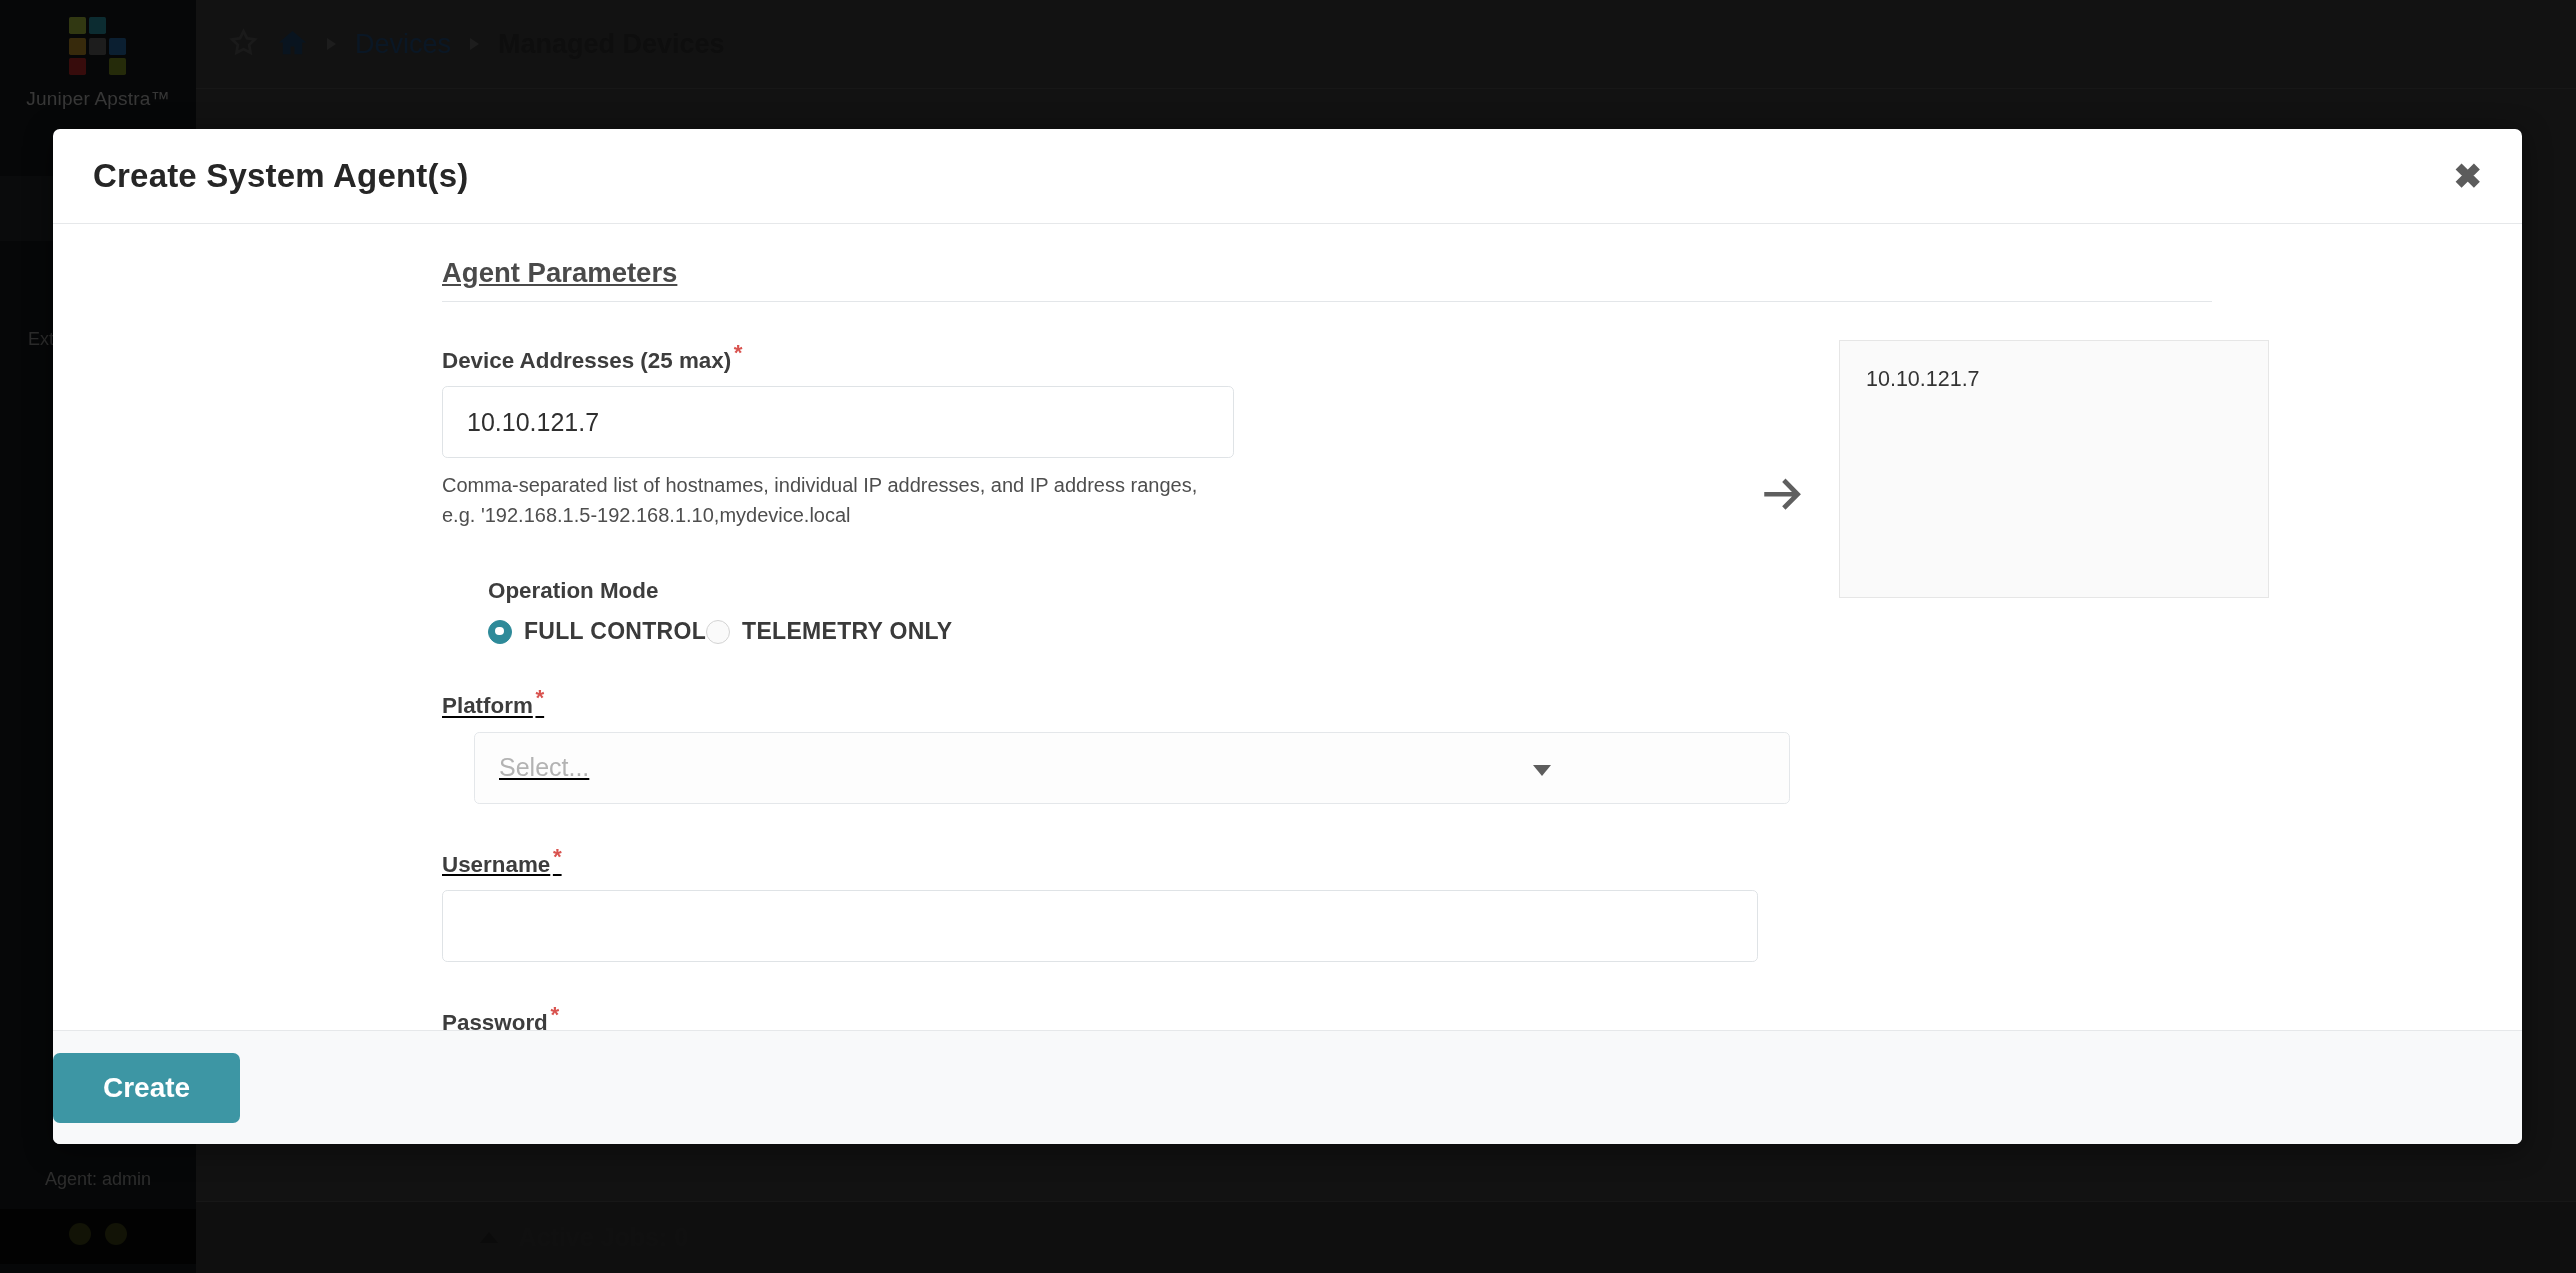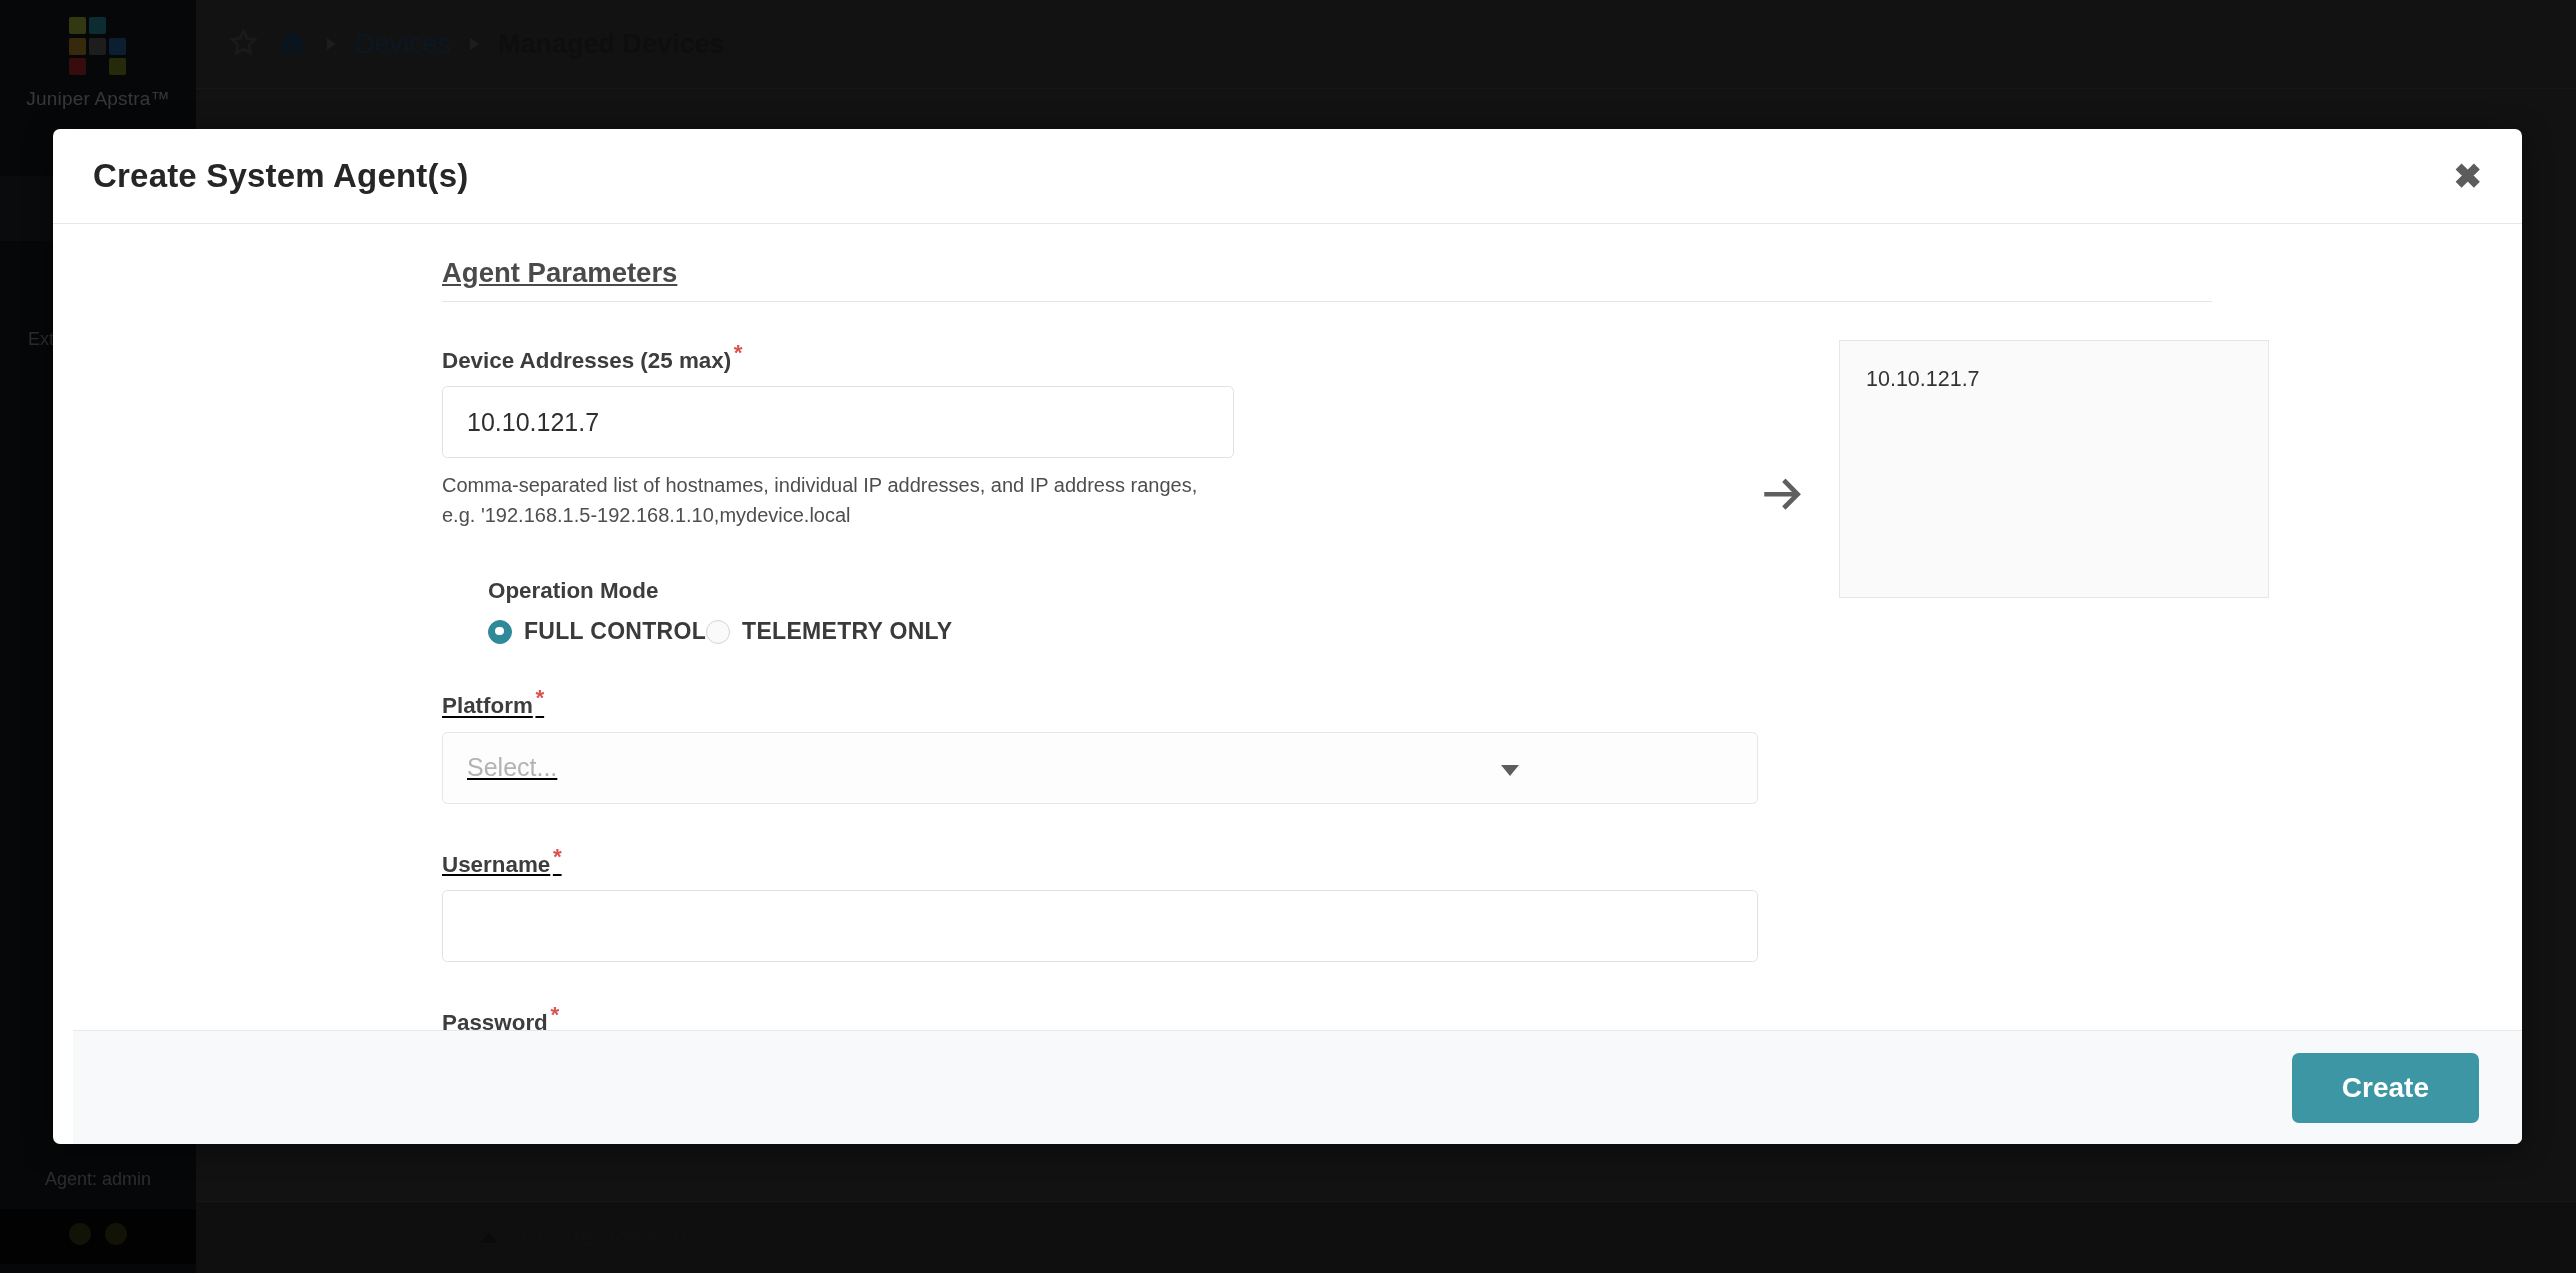--- a/index.html
+++ b/index.html
@@ -286,21 +286,21 @@
     border-radius: 50%;
     background: #ffffff;
   }
   .radio-label {
     font-size: 23px;
     font-weight: 700;
     color: #3a3a3a;
     letter-spacing: 0.3px;
   }
 
-  .select-wrap { position: relative; width: 1106px; }
+  .select-wrap { position: relative; width: 1106px; margin-left: 32px; }
   #platform-select {
     width: 1316px;
     height: 72px;
     border: 0.9px solid #e4e7ea;
     border-radius: 5.2px;
     background: #fdfdfd;
     display: flex;
     align-items: center;
     padding: 0 24px;
     font-size: 25px;
@@ -318,23 +318,21 @@
   }
 
   .block-gap { margin-top: 40px; text-decoration: underline; }
 
   #modal-footer {
     flex: 0 0 114px;
     background: #f8f9fa;
     border-top: 0.9px solid #e6e8ea;
     display: flex;
     align-items: center;
-    justify-content: flex-end;
     padding-right: 43px;
-    margin-left: 20px;
   }
   #create-button {
     background: #3d96a4;
     color: #ffffff;
     border: none;
     border-radius: 6.9px;
     font-size: 28px;
     font-weight: 600;
     padding: 19px 50px;
     cursor: pointer;

